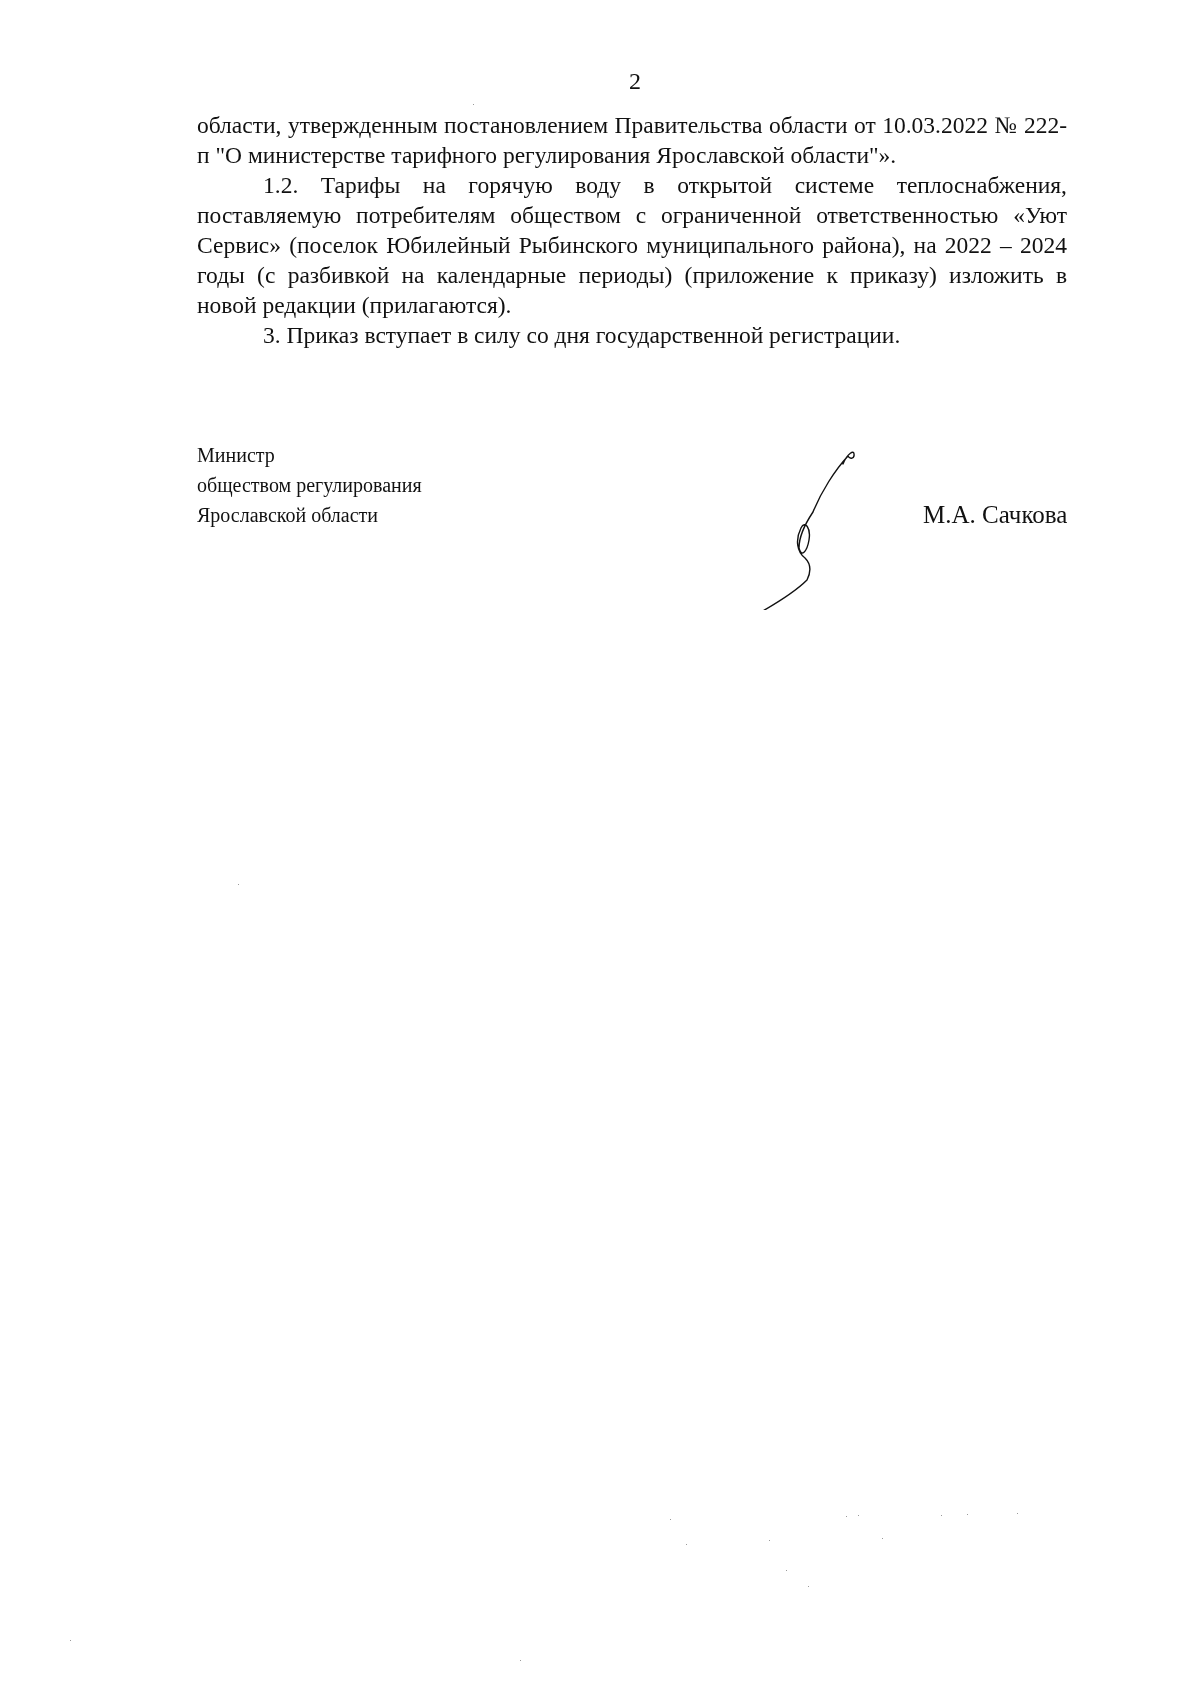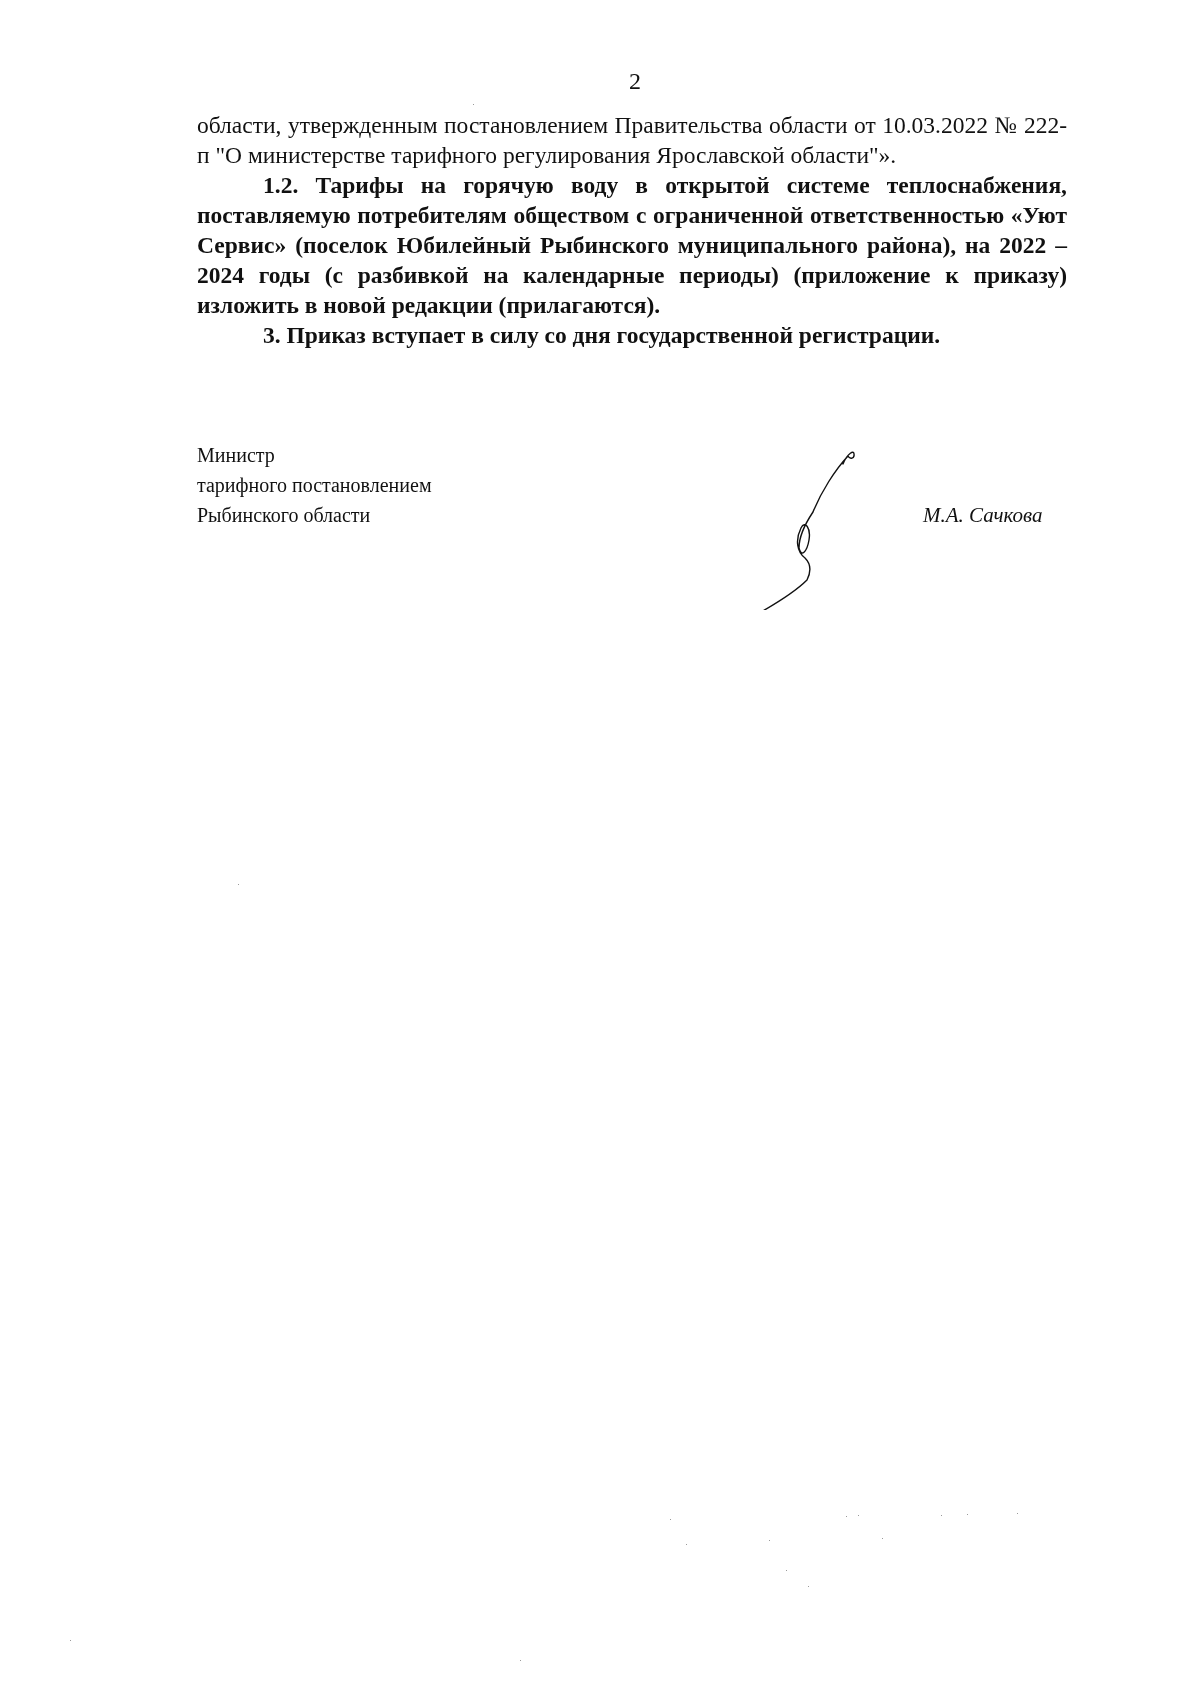--- a/index.html
+++ b/index.html
@@ -34,44 +34,42 @@
       font-size: 23.5px;
       line-height: 30px;
     }
     .para {
       margin: 0;
       text-align: justify;
       text-align-last: left;
     }
     .para.indent {
       text-indent: 66px;
-      font-weight: bold;
     }
     .para.continued {
       text-indent: 0;
     }
     .signature-block {
       position: absolute;
       top: 440px;
       left: 197px;
       width: 300px;
       font-size: 20px;
       line-height: 30px;
     }
     .signature-block div {
       white-space: nowrap;
     }
     .signer-name {
       position: absolute;
       top: 500px;
       left: 923px;
-      font-size: 21px;
+      font-size: 25px;
       line-height: 30px;
       white-space: nowrap;
-      font-style: italic;
     }
     .signature-graphic {
       position: absolute;
       left: 755px;
       top: 440px;
       width: 120px;
       height: 170px;
     }
     .speck {
       position: absolute;
@@ -86,22 +84,22 @@
 <div class="page-number">2</div>
 
 <div class="body-text">
   <p class="para continued">области, утвержденным постановлением Правительства области от 10.03.2022 № 222-п "О министерстве тарифного регулирования Ярославской области"».</p>
   <p class="para indent">1.2. Тарифы на горячую воду в открытой системе теплоснабжения, поставляемую потребителям обществом с ограниченной ответственностью «Уют Сервис» (поселок Юбилейный Рыбинского муниципального района), на 2022 – 2024 годы (с разбивкой на календарные периоды) (приложение к приказу) изложить в новой редакции (прилагаются).</p>
   <p class="para indent">3. Приказ вступает в силу со дня государственной регистрации.</p>
 </div>
 
 <div class="signature-block">
   <div>Министр</div>
-  <div>тарифного постановлением</div>
-  <div>Рыбинского области</div>
+  <div>обществом регулирования</div>
+  <div>Ярославской области</div>
 </div>
 
 <svg class="signature-graphic" viewBox="0 0 120 170" xmlns="http://www.w3.org/2000/svg">
   <path d="M88 24
            C 92 14, 100 8, 99 16
            C 98 20, 94 18, 93 16
            C 80 30, 66 52, 58 72
            C 50 84, 44 96, 44 108
            C 46 118, 52 112, 54 100
            C 56 88, 50 80, 46 88

